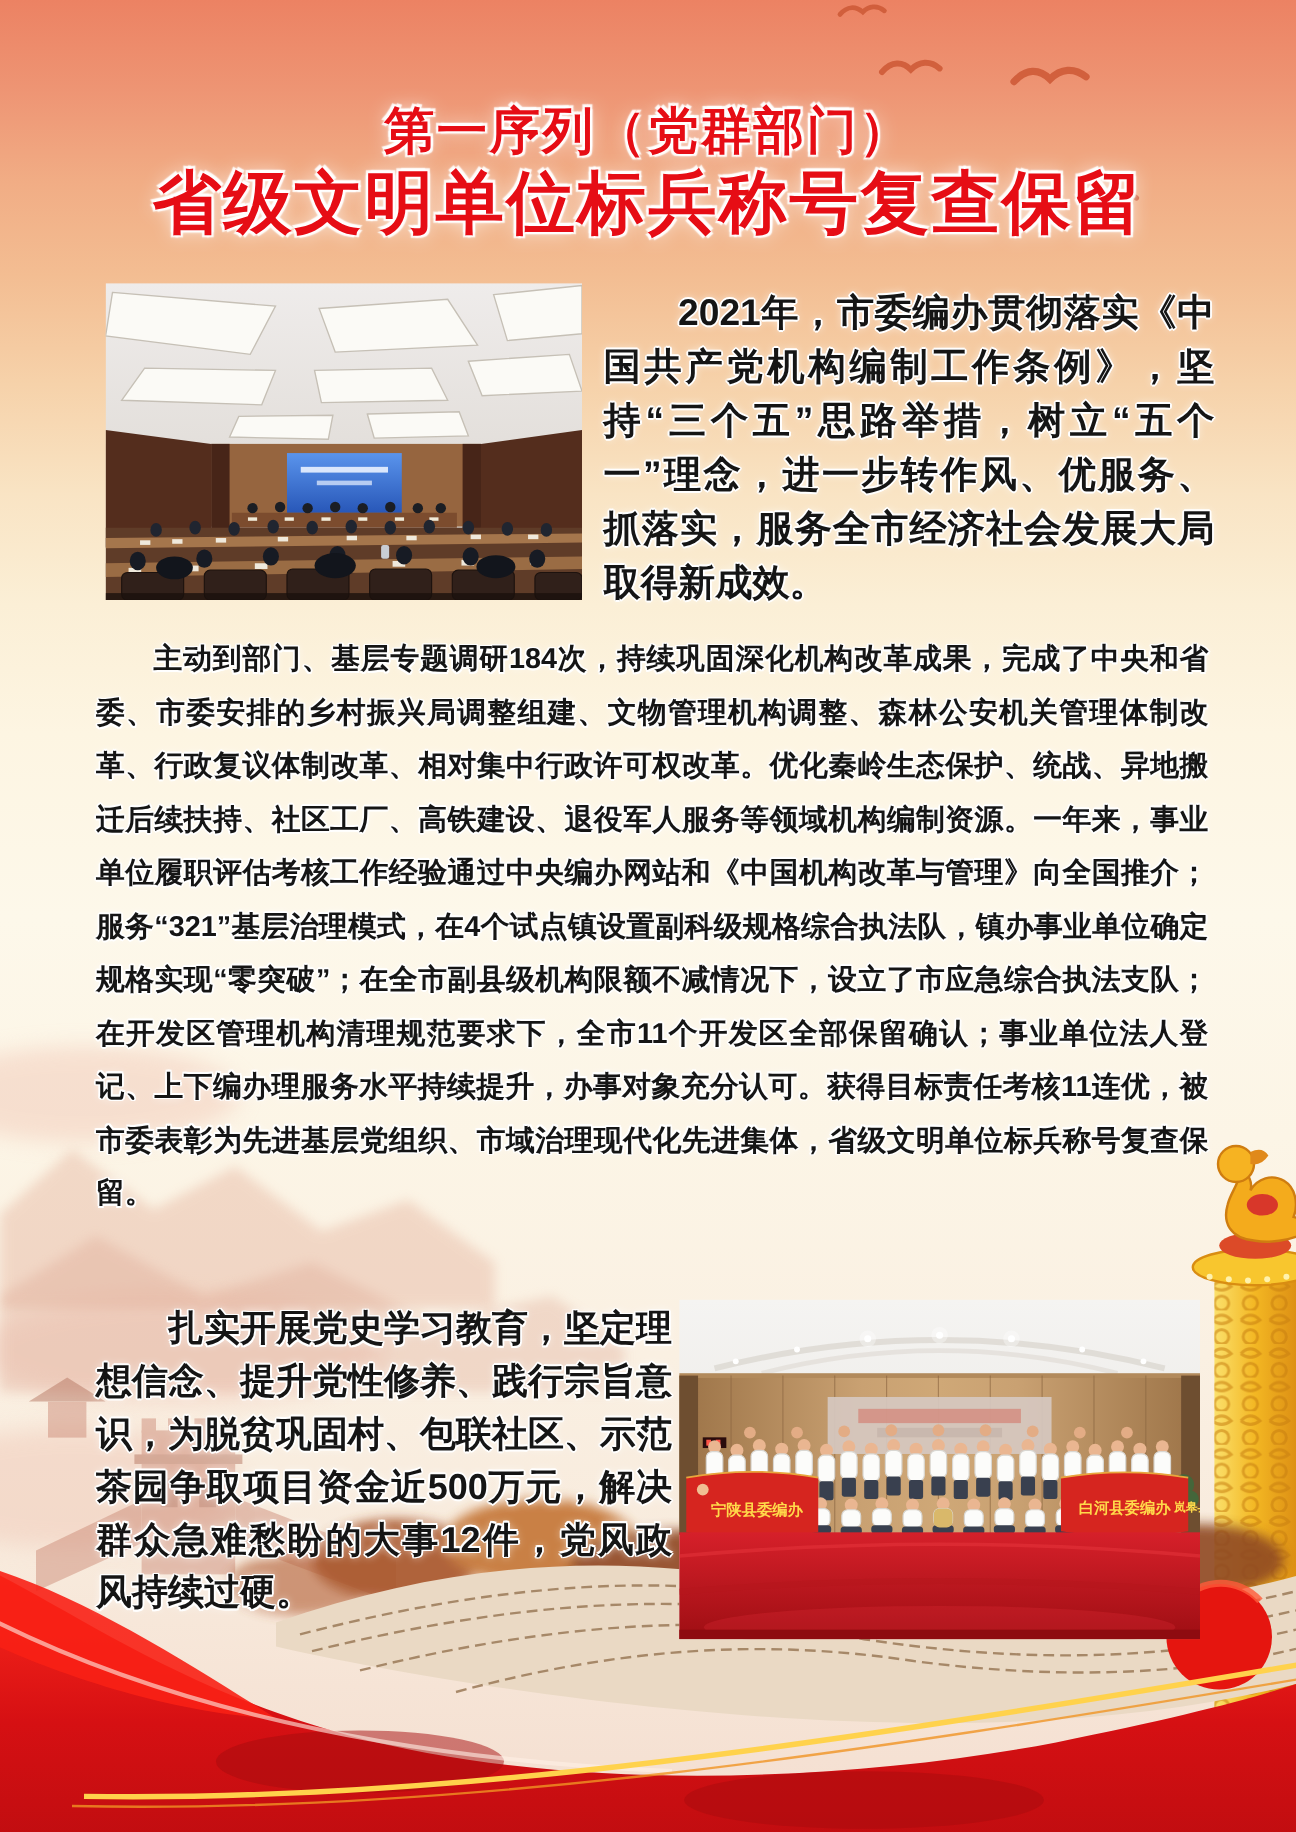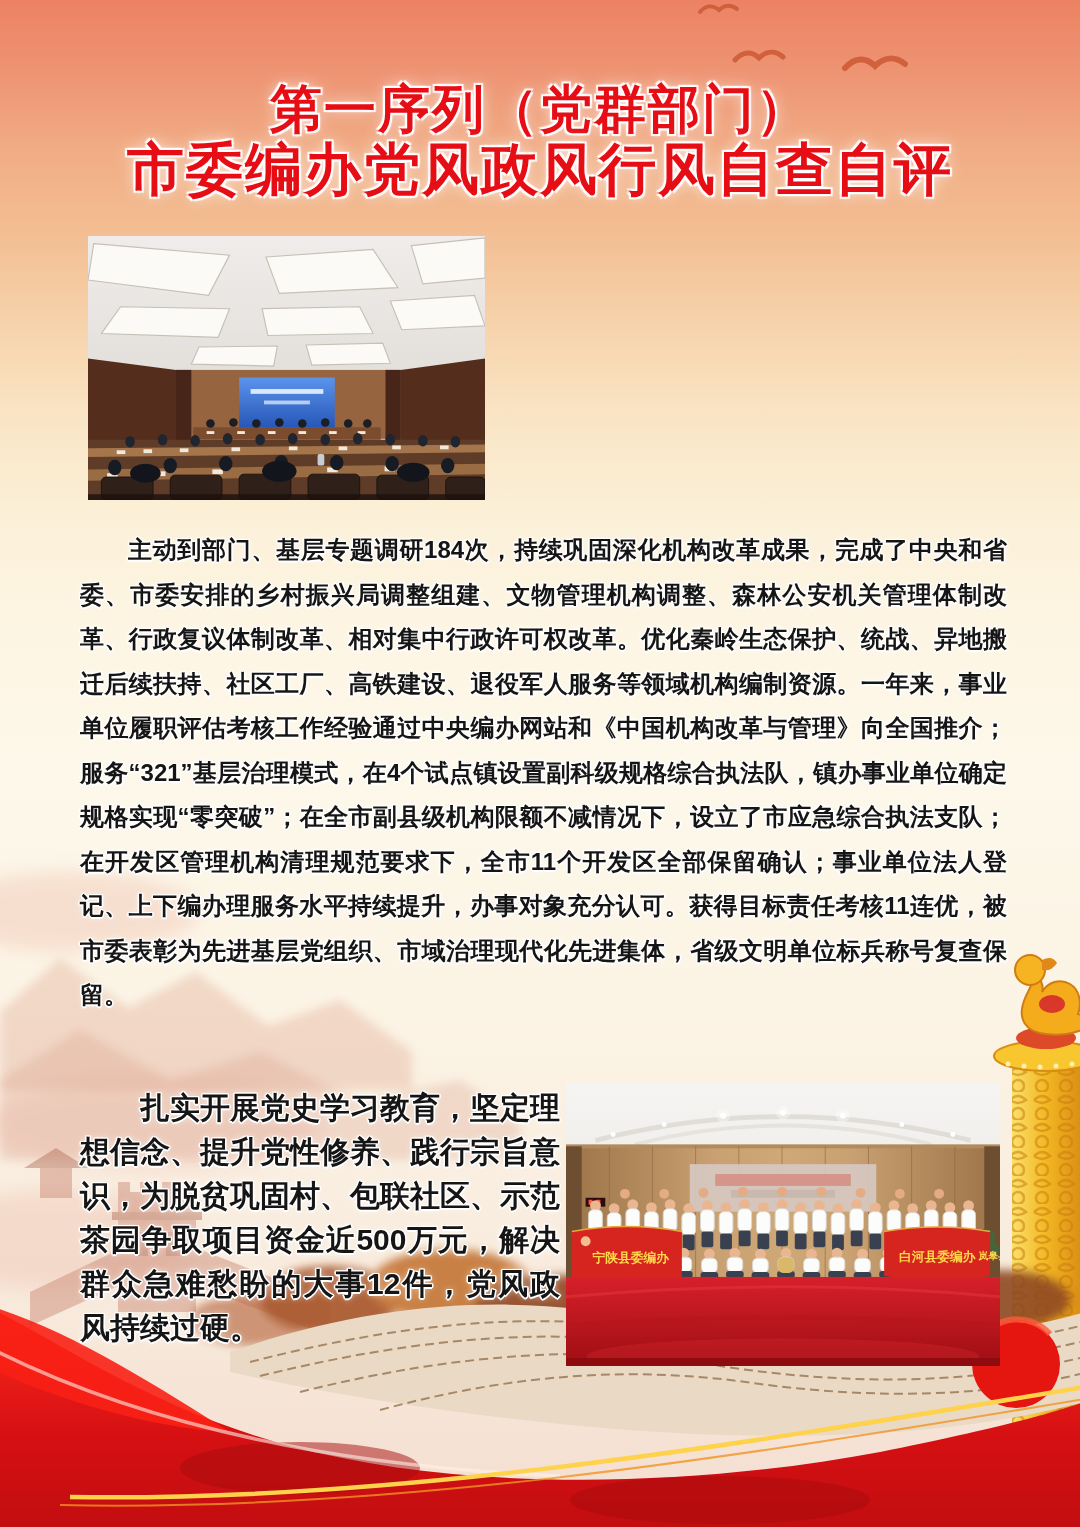--- a/index.html
+++ b/index.html
@@ -16,21 +16,21 @@
   }
   .bg-art{position:absolute;left:0;top:0;width:1080px;height:1527px;}
   .title-block{
     position:absolute;left:0;top:80px;width:1080px;
     text-align:center;color:#e60d15;font-weight:bold;
     text-shadow:
       -2px -2px 1px rgba(255,255,255,.95), 2px -2px 1px rgba(255,255,255,.95),
       -2px  2px 1px rgba(255,255,255,.95), 2px  2px 1px rgba(255,255,255,.95),
       0 0 4px #fff, 0 0 16px rgba(255,255,255,.85);
   }
-  .title-line1{font-size:52px;line-height:58px;letter-spacing:2px;}
+  .title-line1{font-size:42px;line-height:58px;letter-spacing:2px;}
   .title-line2{font-size:57px;line-height:62px;letter-spacing:2px;}
   .body-text{
     margin:0;color:#151515;font-weight:600;
     text-align:justify;text-indent:2em;
     text-shadow:
       -1.5px 0 #fff, 1.5px 0 #fff, 0 -1.5px #fff, 0 1.5px #fff,
       -1px -1px #fff, 1px 1px #fff, -1px 1px #fff, 1px -1px #fff,
       0 0 7px rgba(255,255,255,.85);
   }
   .row1{position:absolute;left:88px;top:236px;width:924px;display:flex;}
@@ -154,21 +154,21 @@
       <ellipse cx="300" cy="1468" rx="120" ry="26" fill="#a50c0e" opacity=".5"></ellipse>
       <ellipse cx="720" cy="1500" rx="150" ry="24" fill="#a50c0e" opacity=".45"></ellipse>
       <path d="M-10,1348 C140,1424 330,1466 560,1476" stroke="rgba(255,240,230,.6)" stroke-width="3.5" fill="none"></path>
       <path d="M70,1497 C380,1502 700,1452 1090,1386" stroke="#ffd24c" stroke-width="4.5" fill="none"></path>
       <path d="M60,1505 C380,1512 710,1462 1090,1398" stroke="#f09423" stroke-width="2" fill="none" opacity=".8"></path>
     </g>
   </svg>
 
   <div class="title-block">
     <div class="title-line1">第一序列（党群部门）</div>
-    <div class="title-line2">市委编办党风政风行风自查自评</div>
+    <div class="title-line2">省级文明单位标兵称号复查保留</div>
   </div>
 
   <div class="row1">
     <svg class="photo1" viewBox="0 0 415 276" preserveAspectRatio="none" xmlns="http://www.w3.org/2000/svg">
       <defs>
         <linearGradient id="p1ceil" x1="0" y1="0" x2="0" y2="1">
           <stop offset="0" stop-color="#efeceb"></stop>
             <stop offset="1" stop-color="#d8d3cc"></stop>
         </linearGradient>
         <linearGradient id="p1scr" x1="0" y1="0" x2="0" y2="1">
@@ -268,20 +268,21 @@
         <rect x="302" y="250" width="54" height="26" rx="5"></rect>
           <rect x="374" y="252" width="41" height="24" rx="5"></rect>
       </g>
       <g fill="#12151c">
         <ellipse cx="60" cy="248" rx="16" ry="10"></ellipse>
           <ellipse cx="200" cy="246" rx="18" ry="11"></ellipse>
         <ellipse cx="340" cy="247" rx="17" ry="10"></ellipse>
       </g>
       <rect x="0" y="270" width="415" height="6" fill="#1a100c" opacity=".8"></rect>
     </svg>
+    <p class="body-text intro-text">2021年，市委编办贯彻落实《中国共产党机构编制工作条例》，坚持“三个五”思路举措，树立“五个一”理念，进一步转作风、优服务、抓落实，服务全市经济社会发展大局取得新成效。</p>
   </div>
 
   <p class="body-text main-text">主动到部门、基层专题调研184次，持续巩固深化机构改革成果，完成了中央和省委、市委安排的乡村振兴局调整组建、文物管理机构调整、森林公安机关管理体制改革、行政复议体制改革、相对集中行政许可权改革。优化秦岭生态保护、统战、异地搬迁后续扶持、社区工厂、高铁建设、退役军人服务等领域机构编制资源。一年来，事业单位履职评估考核工作经验通过中央编办网站和《中国机构改革与管理》向全国推介；服务“321”基层治理模式，在4个试点镇设置副科级规格综合执法队，镇办事业单位确定规格实现“零突破”；在全市副县级机构限额不减情况下，设立了市应急综合执法支队；在开发区管理机构清理规范要求下，全市11个开发区全部保留确认；事业单位法人登记、上下编办理服务水平持续提升，办事对象充分认可。获得目标责任考核11连优，被市委表彰为先进基层党组织、市域治理现代化先进集体，省级文明单位标兵称号复查保留。</p>
 
   <div class="row2">
     <p class="body-text study-text">扎实开展党史学习教育，坚定理想信念、提升党性修养、践行宗旨意识，为脱贫巩固村、包联社区、示范茶园争取项目资金近500万元，解决群众急难愁盼的大事12件，党风政风持续过硬。</p>
     <svg class="photo2" viewBox="0 0 442 286" preserveAspectRatio="none" xmlns="http://www.w3.org/2000/svg">
       <defs>
         <linearGradient id="p2ceil" x1="0" y1="0" x2="0" y2="1">
           <stop offset="0" stop-color="#f5f4f2"></stop>

